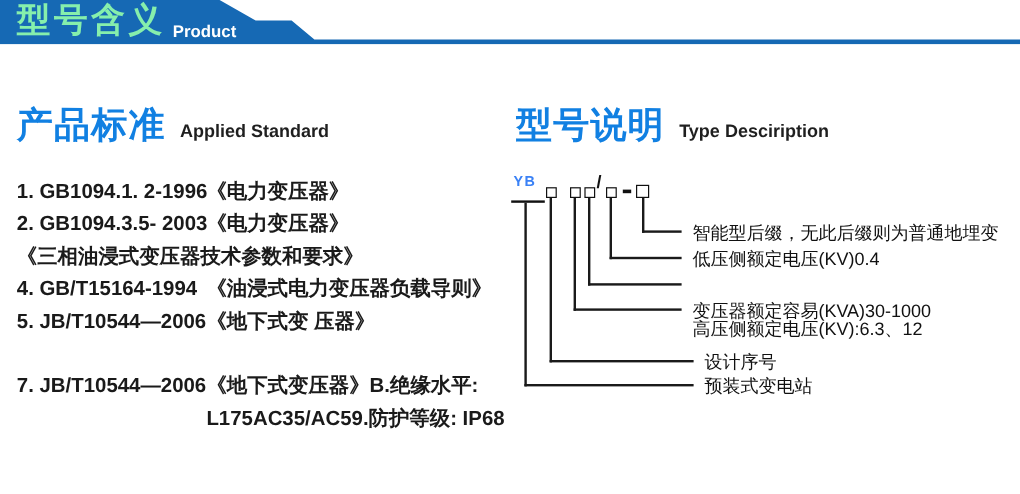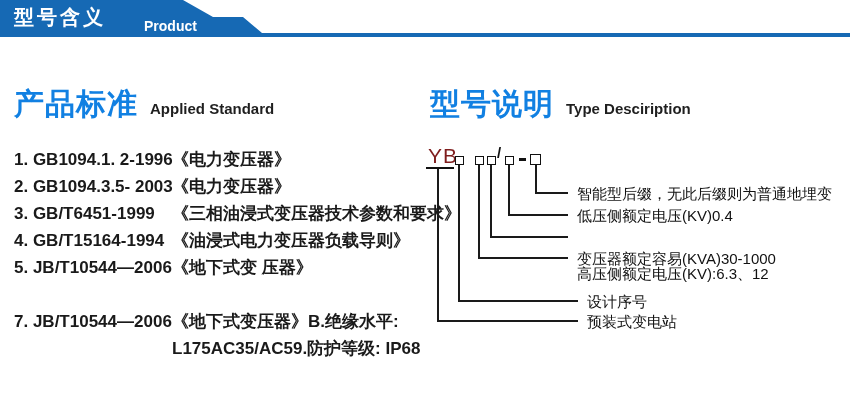--- a/index.html
+++ b/index.html
@@ -9,41 +9,41 @@
     color:#1a1a1a;overflow:hidden;
   }
   
   .banner{
     position:absolute;left:0;top:0;width:850px;height:37px;
     background:#1669b4;
     clip-path:polygon(0 0,183px 0,213px 17px,243px 17px,262px 33px,850px 33px,850px 37px,0 37px);
   }
   .banner-title-cn{
     position:absolute;left:14px;top:0px;
-    font-size:20px;font-weight:700;color:#ffffff;letter-spacing:3px;line-height:34px;
+    font-size:28px;font-weight:700;color:#86efac;letter-spacing:3px;line-height:34px;
   }
   .banner-title-en{
     position:absolute;left:144px;top:16px;width:110px;
     font-size:14px;font-weight:700;color:#ffffff;line-height:20px;
   }
   
   .sec-title{position:absolute;top:84px;white-space:nowrap;}
   .sec-title .cn{font-size:30px;font-weight:700;color:#1180e2;letter-spacing:1px;}
   .sec-title .en{font-size:15px;font-weight:700;color:#1f1f1f;margin-left:12px;}
   .sec-left{left:14px;}
   .sec-right{left:430px;}
   
   .standards{position:absolute;left:14px;top:146px;width:420px;}
   .std-row{display:flex;height:27px;line-height:27px;font-size:17px;font-weight:600;white-space:nowrap;}
   .std-code{width:158px;flex:0 0 158px;}
   .std-title{flex:1;}
   
   .diagram{position:absolute;left:420px;top:140px;width:430px;height:200px;}
   .diagram *{position:absolute;}
-  .yb{left:8px;top:4px;font-size:21px;font-weight:400;letter-spacing:1px;color:#7f1d1d;}
+  .yb{left:8px;top:4px;font-size:12px;font-weight:700;letter-spacing:1px;color:#3b82f6;}
   .yb-underline{left:6px;top:27px;width:28px;height:2px;background:#111;}
   .mbox{border:1.5px solid #111;background:#fff;box-sizing:border-box;}
   .b1{left:35px;top:16px;width:9px;height:9px;}
   .b2{left:55px;top:16px;width:9px;height:9px;}
   .b3{left:67px;top:16px;width:9px;height:9px;}
   .b4{left:85px;top:16px;width:9px;height:9px;}
   .b5{left:110px;top:14px;width:11px;height:11px;}
   .sep-slash{left:77px;top:4px;font-size:15px;font-weight:700;color:#111;}
   .sep-dash{left:99px;top:18px;width:7px;height:2.5px;background:#111;}
   .vline,.hline{background:#1a1a1a;}
@@ -86,21 +86,20 @@
 <div class="standards">
   <div class="std-row">
     <span class="std-code">1. GB1094.1. 2-1996</span>
     <span class="std-title">《电力变压器》</span>
   </div>
   <div class="std-row">
     <span class="std-code">2. GB1094.3.5- 2003</span>
     <span class="std-title">《电力变压器》</span>
   </div>
   <div class="std-row">
-    <span class="std-code">3. GB/T6451-1999</span>
     <span class="std-title">《三相油浸式变压器技术参数和要求》</span>
   </div>
   <div class="std-row">
     <span class="std-code">4. GB/T15164-1994</span>
     <span class="std-title">《油浸式电力变压器负载导则》</span>
   </div>
   <div class="std-row">
     <span class="std-code">5. JB/T10544—2006</span>
     <span class="std-title">《地下式变 压器》</span>
   </div>

